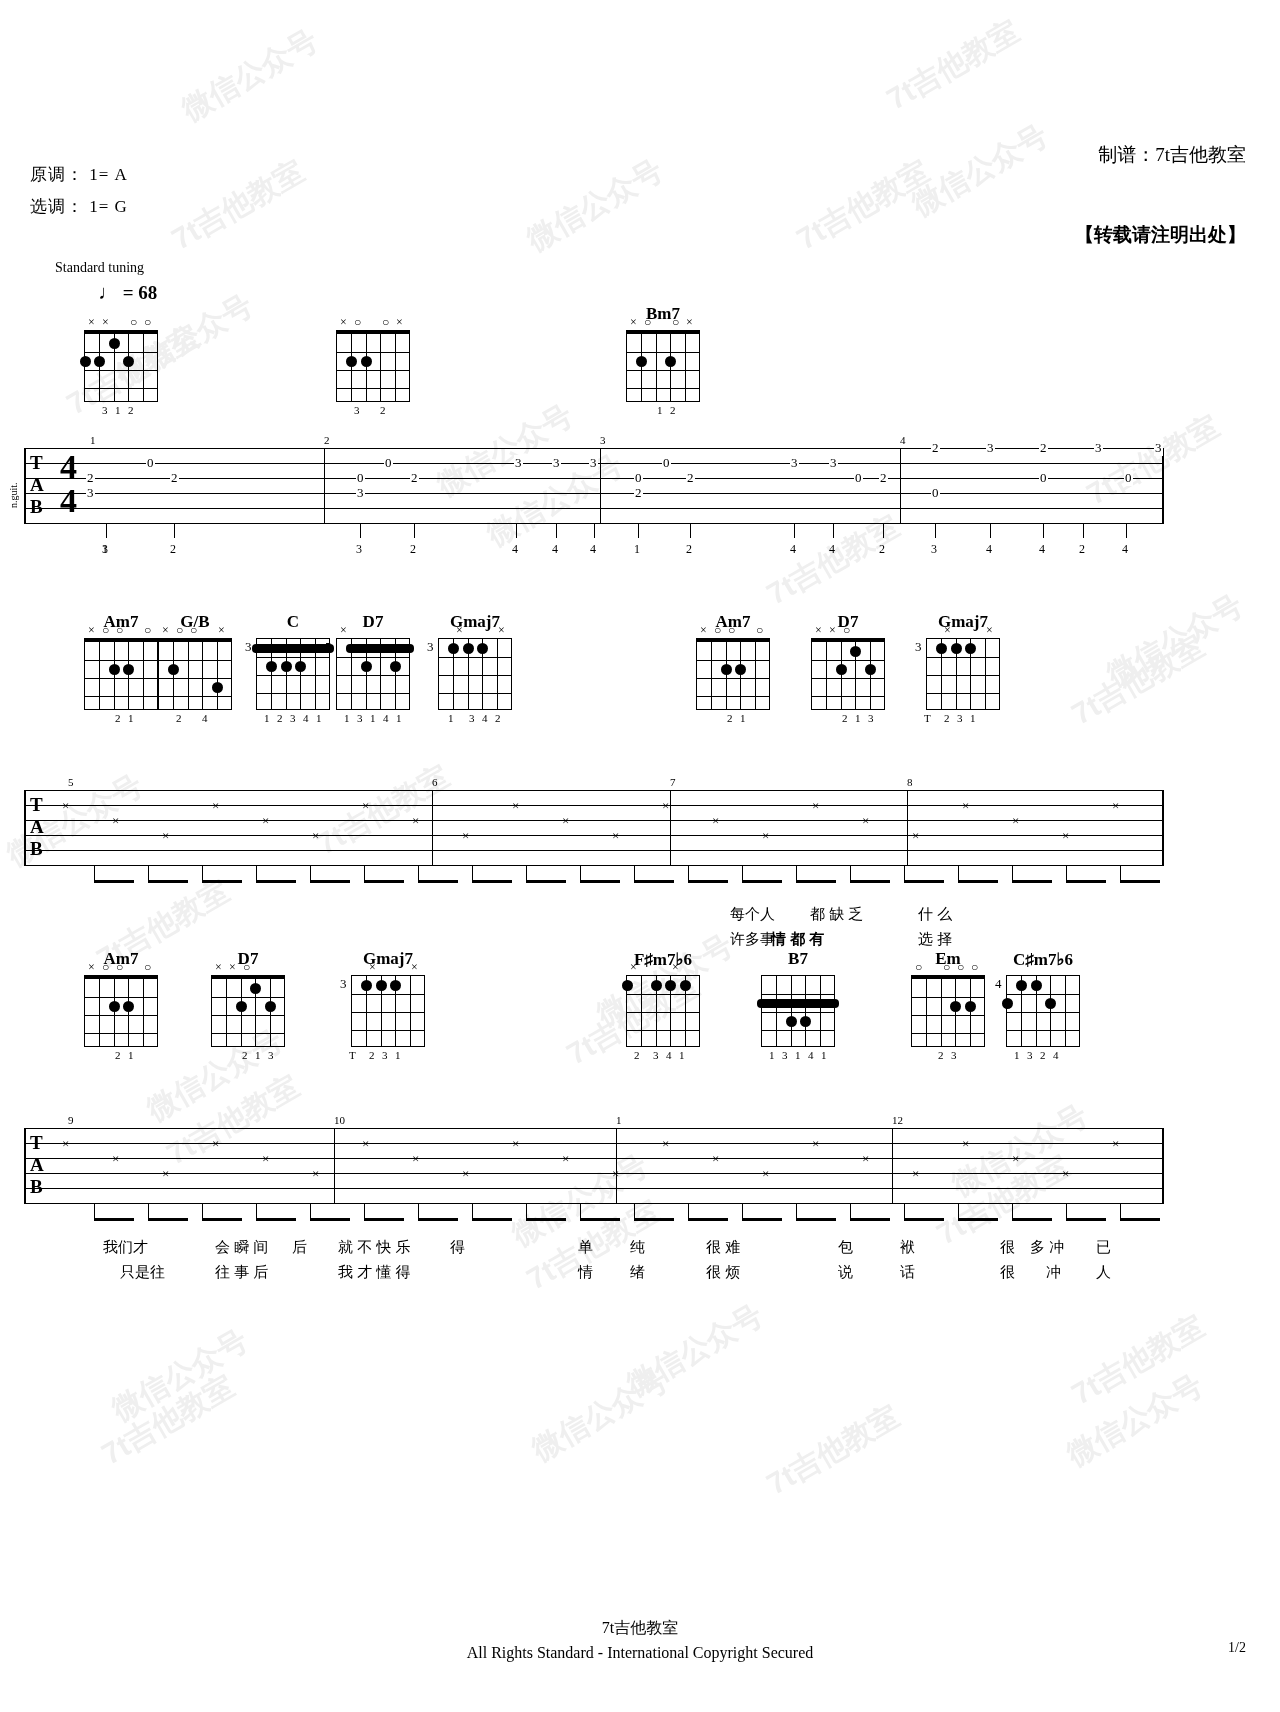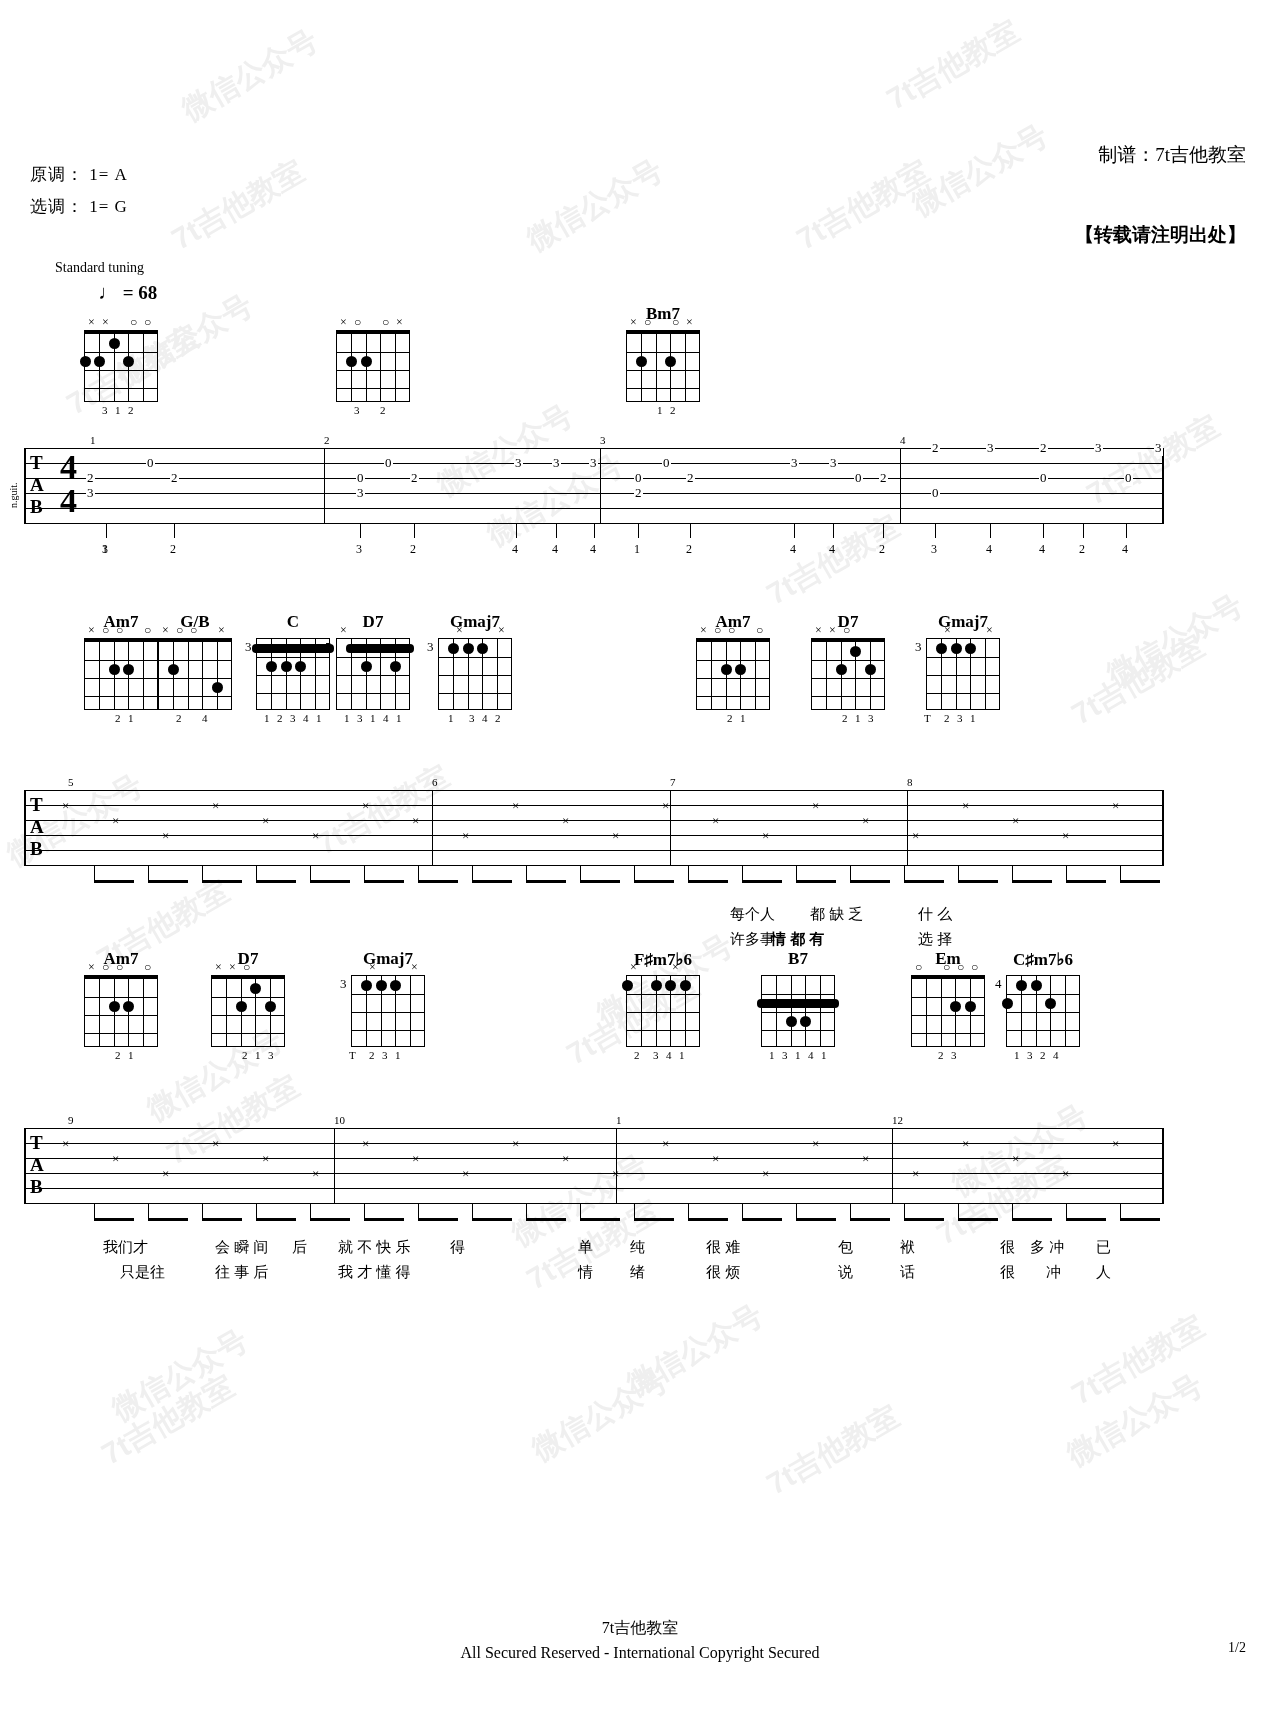--- a/index.html
+++ b/index.html
@@ -850,15 +850,15 @@
       <div class="lyric" style="left: 630px; top: 1263px;">绪</div>
       <div class="lyric" style="left: 706px; top: 1263px;">很 烦</div>
       <div class="lyric" style="left: 838px; top: 1263px;">说</div>
       <div class="lyric" style="left: 900px; top: 1263px;">话</div>
       <div class="lyric" style="left: 1000px; top: 1263px;">很</div>
       <div class="lyric" style="left: 1046px; top: 1263px;">冲</div>
       <div class="lyric" style="left: 1096px; top: 1263px;">人</div>
     </div>
 
   <div class="footer1">7t吉他教室</div>
-  <div class="footer2">All Secured Reserved - International Copyright Secured</div>
+  <div class="footer2">All Rights Standard - International Copyright Secured</div>
   <div class="pageno">1/2</div>
 </div>
 
 </body></html>

